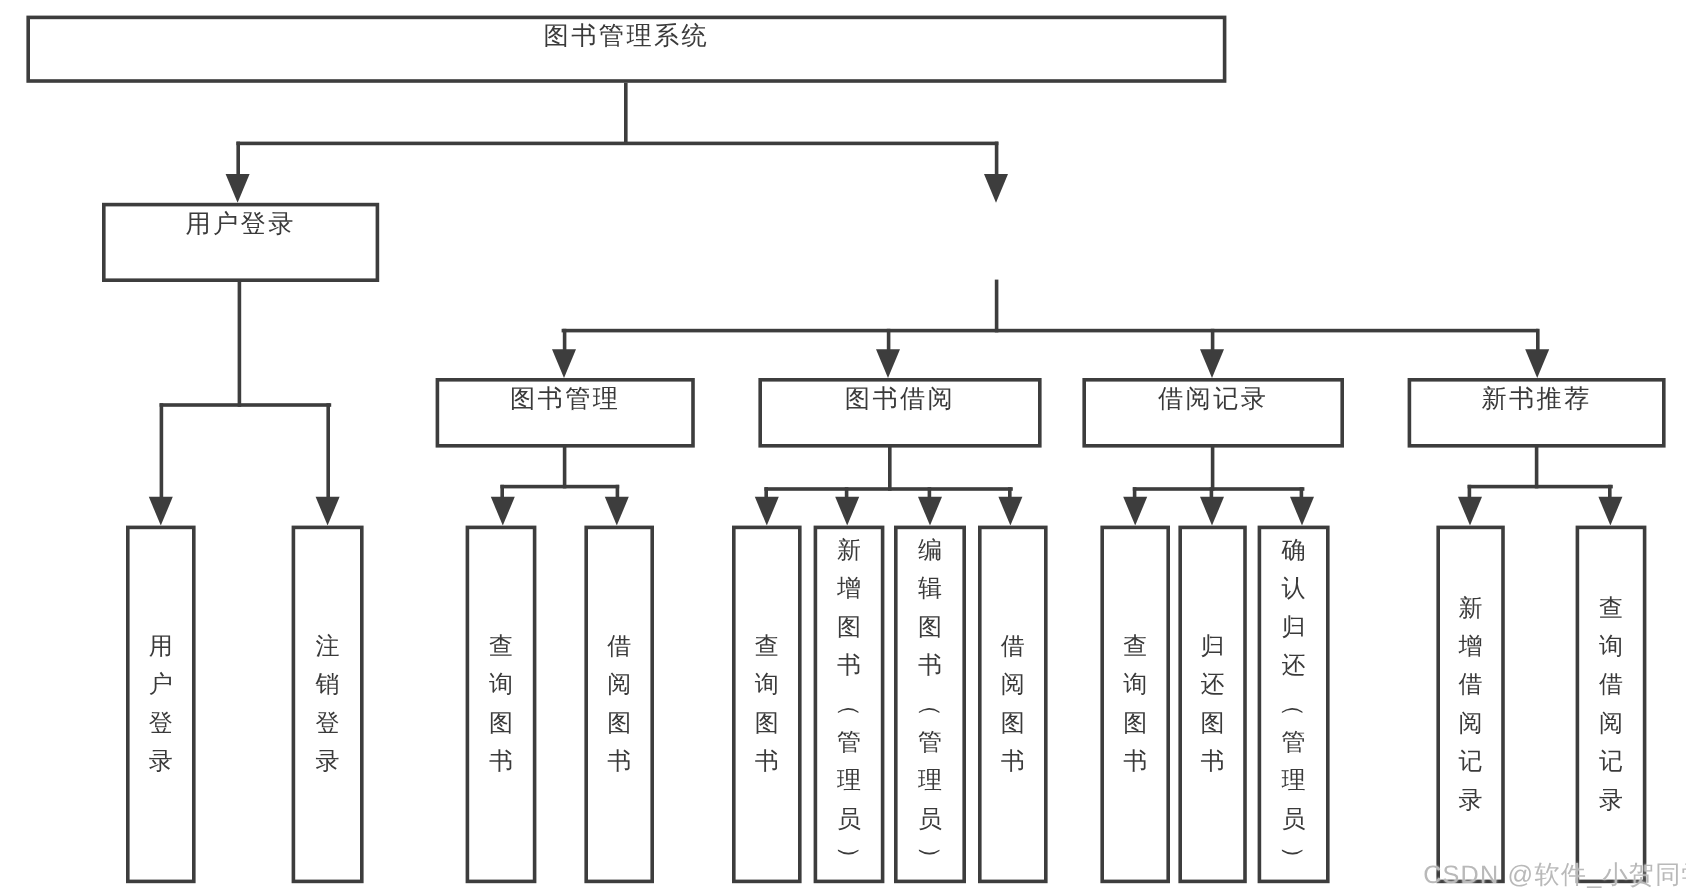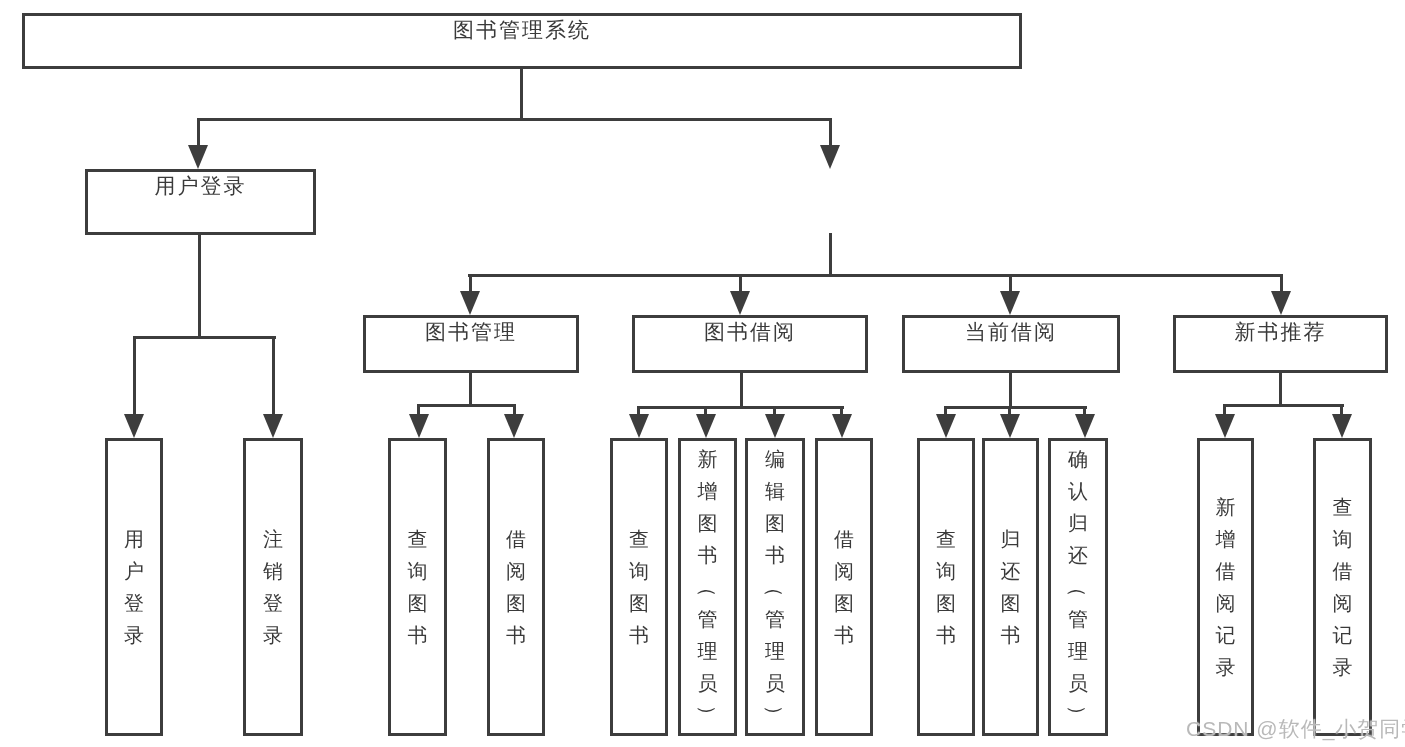--- a/index.html
+++ b/index.html
@@ -69,21 +69,21 @@
   <div class="line" style="left:1280px;top:274px;width:3px;height:20px;"></div>
   <div class="arrow" style="left:1271px;top:291px;"></div>
 
   <div class="box" style="left:363px;top:315px;width:216px;height:58px;">
     <span>图书管理</span>
   </div>
   <div class="box" style="left:632px;top:315px;width:236px;height:58px;">
     <span>图书借阅</span>
   </div>
   <div class="box" style="left:902px;top:315px;width:218px;height:58px;">
-    <span>当前借阅</span>
+    <span>借阅记录</span>
   </div>
   <div class="box" style="left:1173px;top:315px;width:215px;height:58px;">
     <span>新书推荐</span>
   </div>
 
   <div class="line" style="left:469px;top:371px;width:3px;height:36px;"></div>
   <div class="line" style="left:417px;top:404px;width:99px;height:3px;"></div>
   <div class="line" style="left:417px;top:404px;width:3px;height:14px;"></div>
   <div class="arrow" style="left:409px;top:414px;"></div>
   <div class="line" style="left:513px;top:404px;width:3px;height:14px;"></div>

